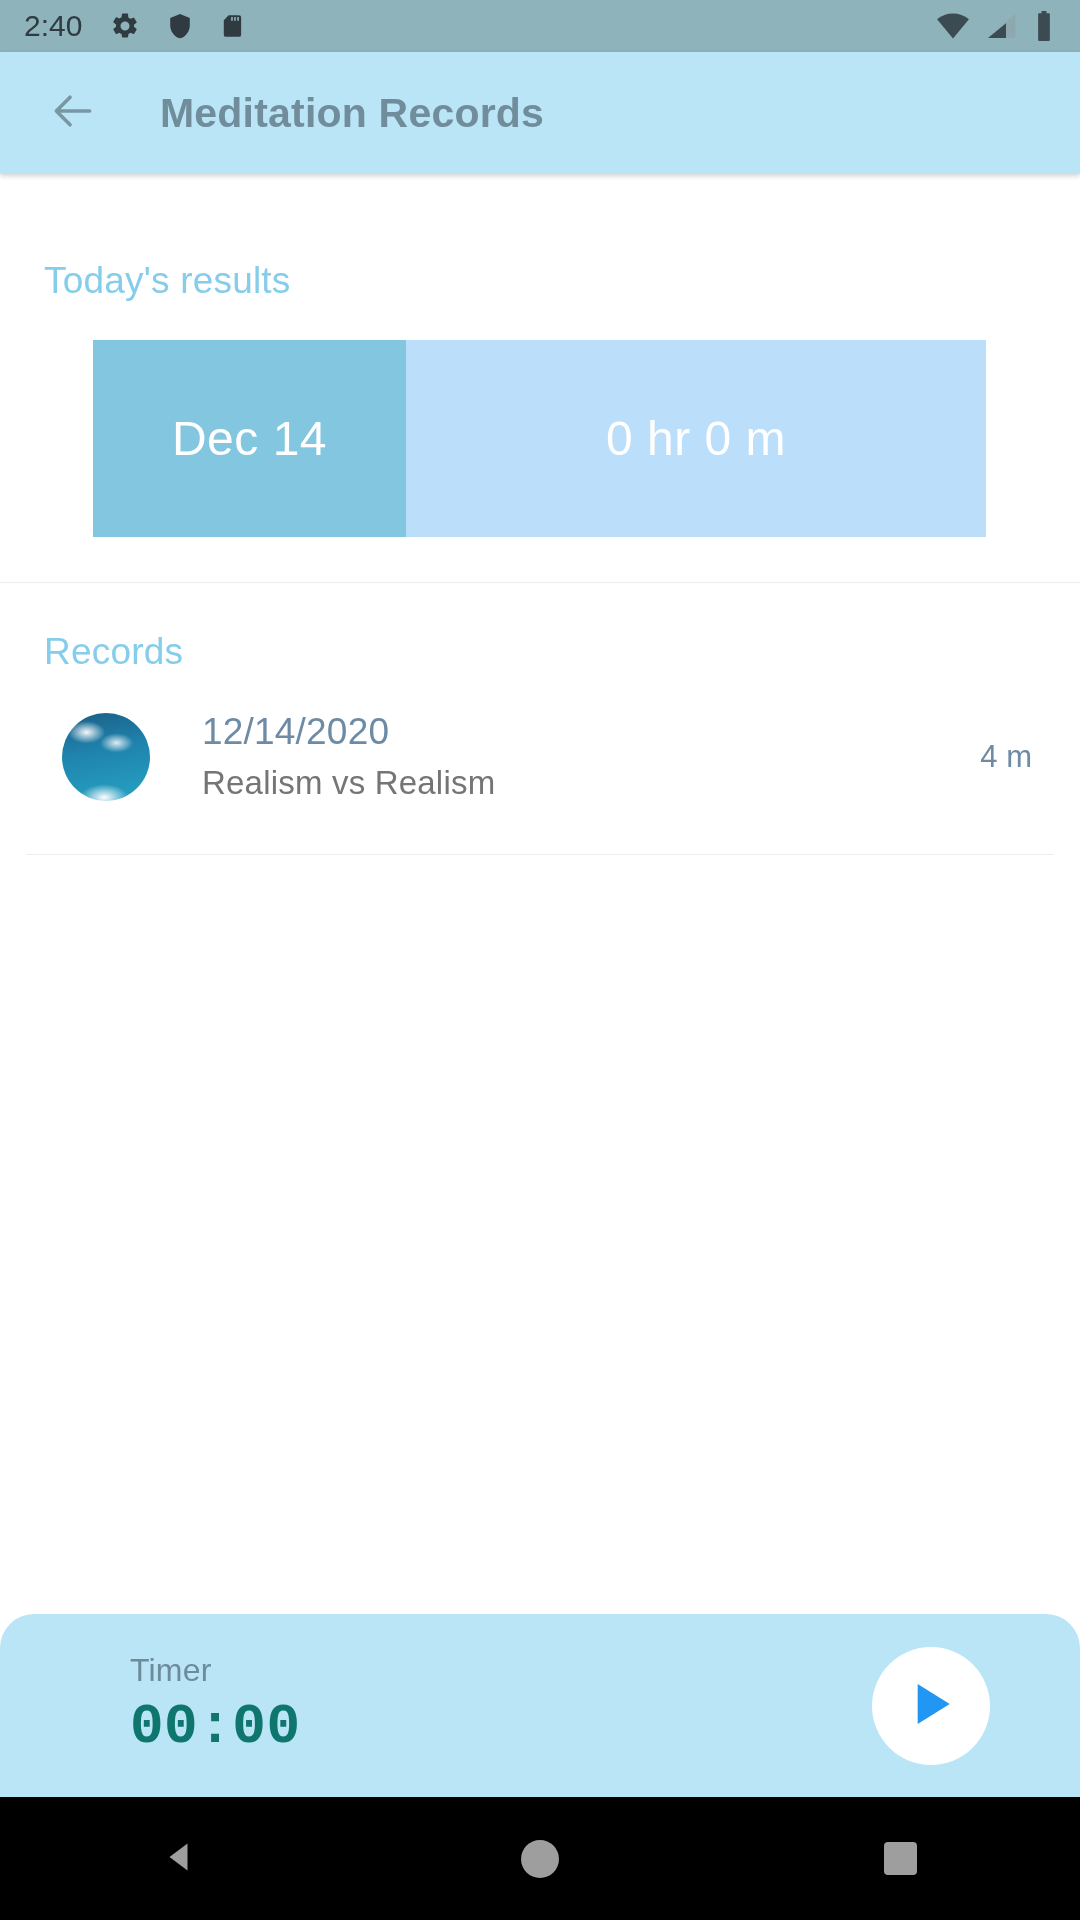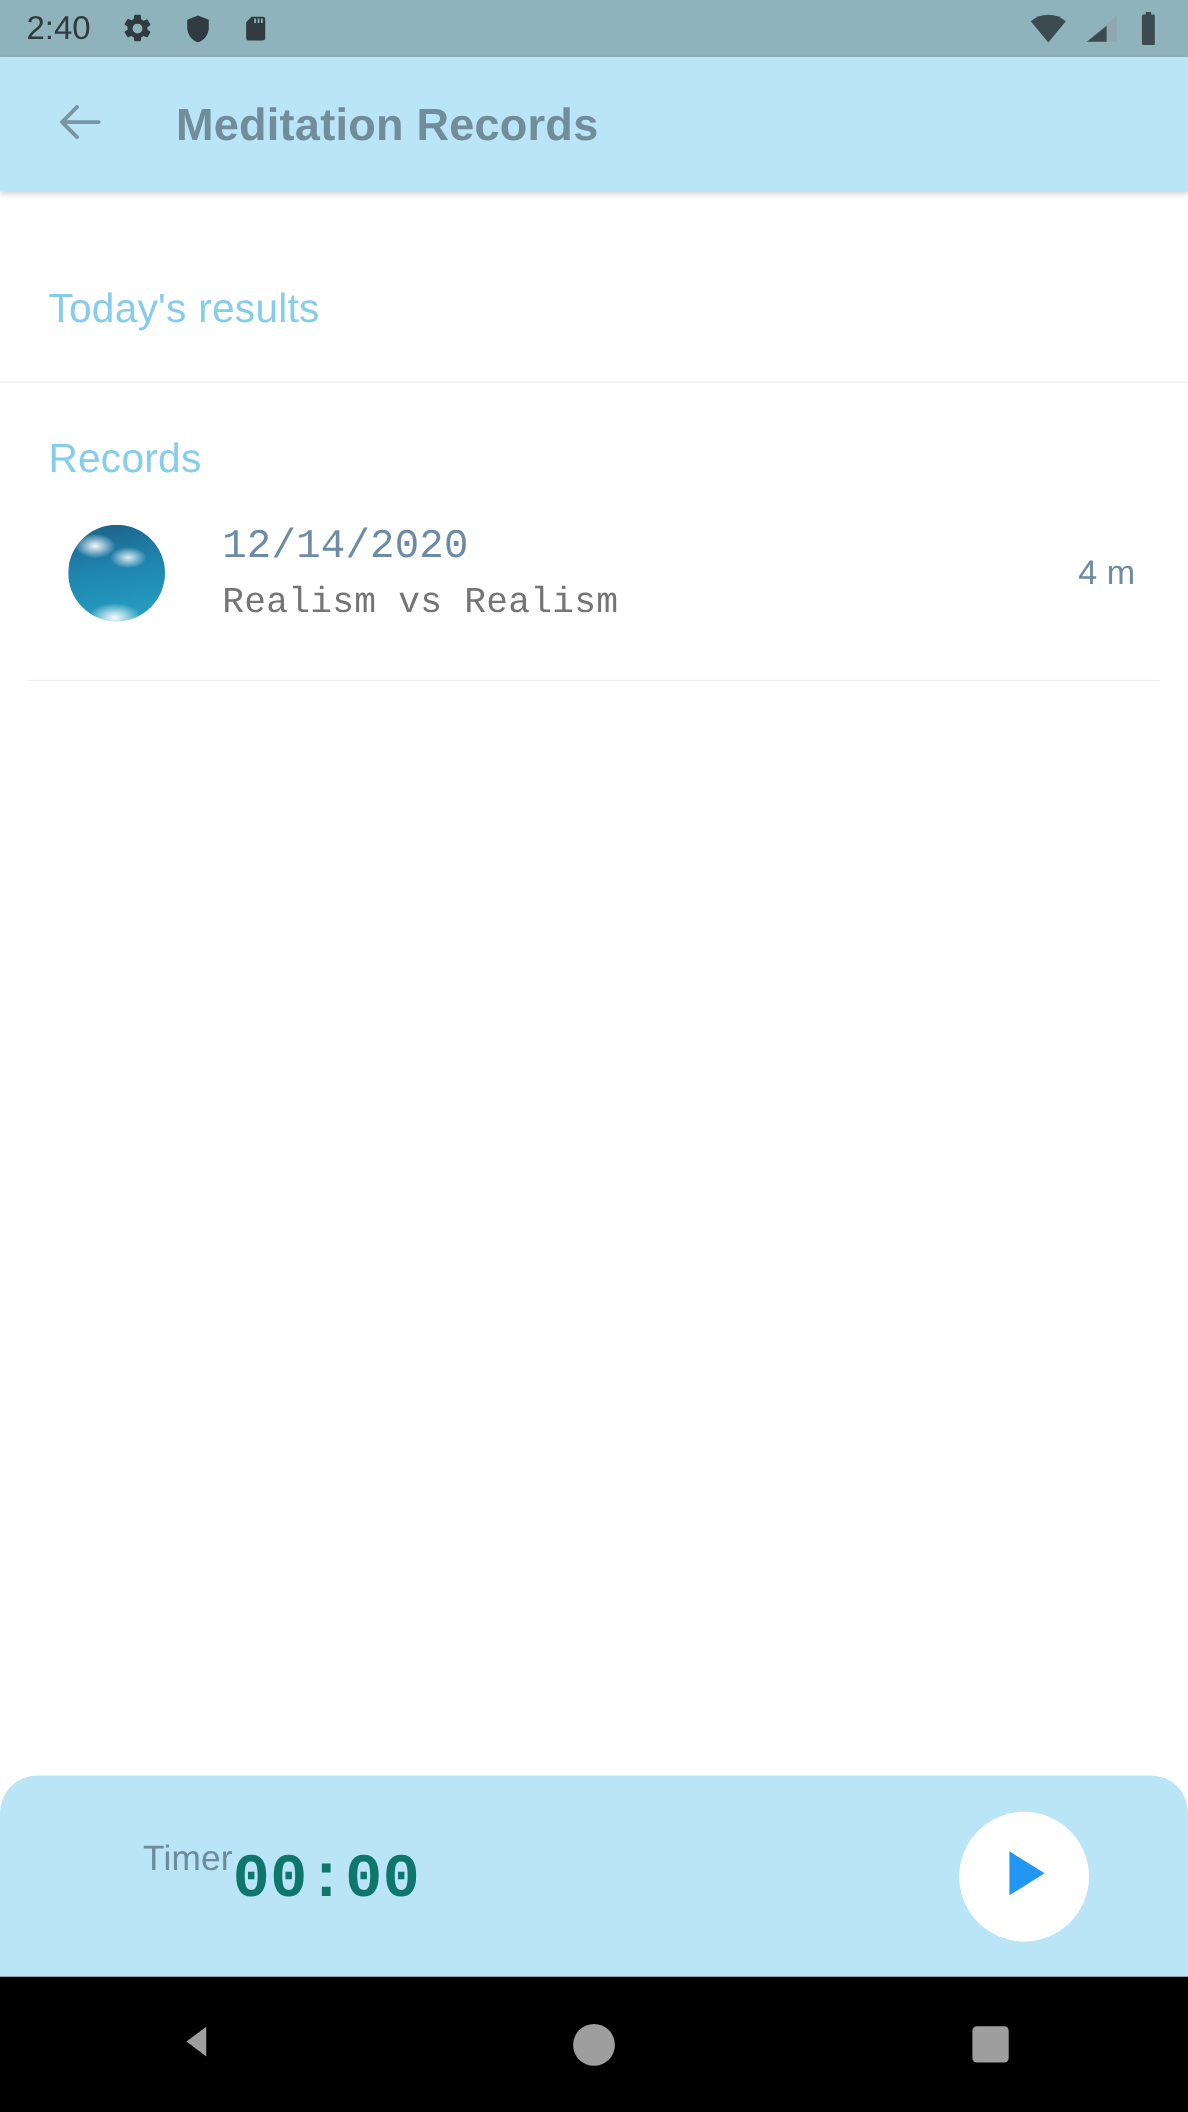--- a/index.html
+++ b/index.html
@@ -155,21 +155,20 @@
       radial-gradient(ellipse 30px 18px at 28% 22%, rgba(255,255,255,0.95) 0%, rgba(255,255,255,0.0) 62%),
       radial-gradient(ellipse 26px 15px at 62% 34%, rgba(255,255,255,0.85) 0%, rgba(255,255,255,0.0) 64%),
       radial-gradient(ellipse 40px 22px at 48% 96%, rgba(255,255,255,0.98) 0%, rgba(255,255,255,0.0) 60%),
       linear-gradient(170deg, #1b5f86 0%, #1f83ad 42%, #27a3c4 100%);
   }
   .row-text {
     margin-left: 52px;
     display: flex;
     flex-direction: column;
     justify-content: center;
-    font-family: Liberation Mono, monospace;
   }
   .row-date {
     font-size: 37px;
     color: #6d8ba5;
     letter-spacing: 0.2px;
   }
   .row-sub {
     font-size: 33px;
     color: #757575;
     margin-top: 11px;
@@ -196,21 +195,21 @@
     height: 183px;
     background: #b9e5f7;
     border-top-left-radius: 34px;
     border-top-right-radius: 34px;
     display: flex;
     align-items: center;
     box-sizing: border-box;
     padding: 0 52px 0 130px;
     z-index: 4;
   }
-  .timer-texts { display: flex; }
+  .timer-texts { display: flex; flex-direction: column; }
   .timer-label {
     font-size: 32px;
     color: #6d8b99;
     letter-spacing: 0.2px;
   }
   .timer-value {
     font-size: 56px;
     color: #0f766e;
     font-weight: bold;
     margin-top: 6px;
@@ -311,20 +310,30 @@
       </svg>
     </span>
   </div>
   <div class="app-title">Meditation Records</div>
 </div>
 
 <div class="content">
 
   <h2 class="section-title today-title">Today's results</h2>
 
+  <div class="today-bar-wrap">
+    <div class="today-bar">
+      <div class="today-date-cell">
+        <span class="today-cell-text">Dec 14</span>
+      </div>
+      <div class="today-dur-cell">
+        <span class="today-cell-text">0 hr 0 m</span>
+      </div>
+    </div>
+  </div>
 
   <div class="divider-full"></div>
 
   <h2 class="section-title history-title">Records</h2>
 
   <div class="history-row">
     <div class="thumb"></div>
     <div class="row-text">
       <span class="row-date">12/14/2020</span>
       <span class="row-sub">Realism vs Realism</span>

